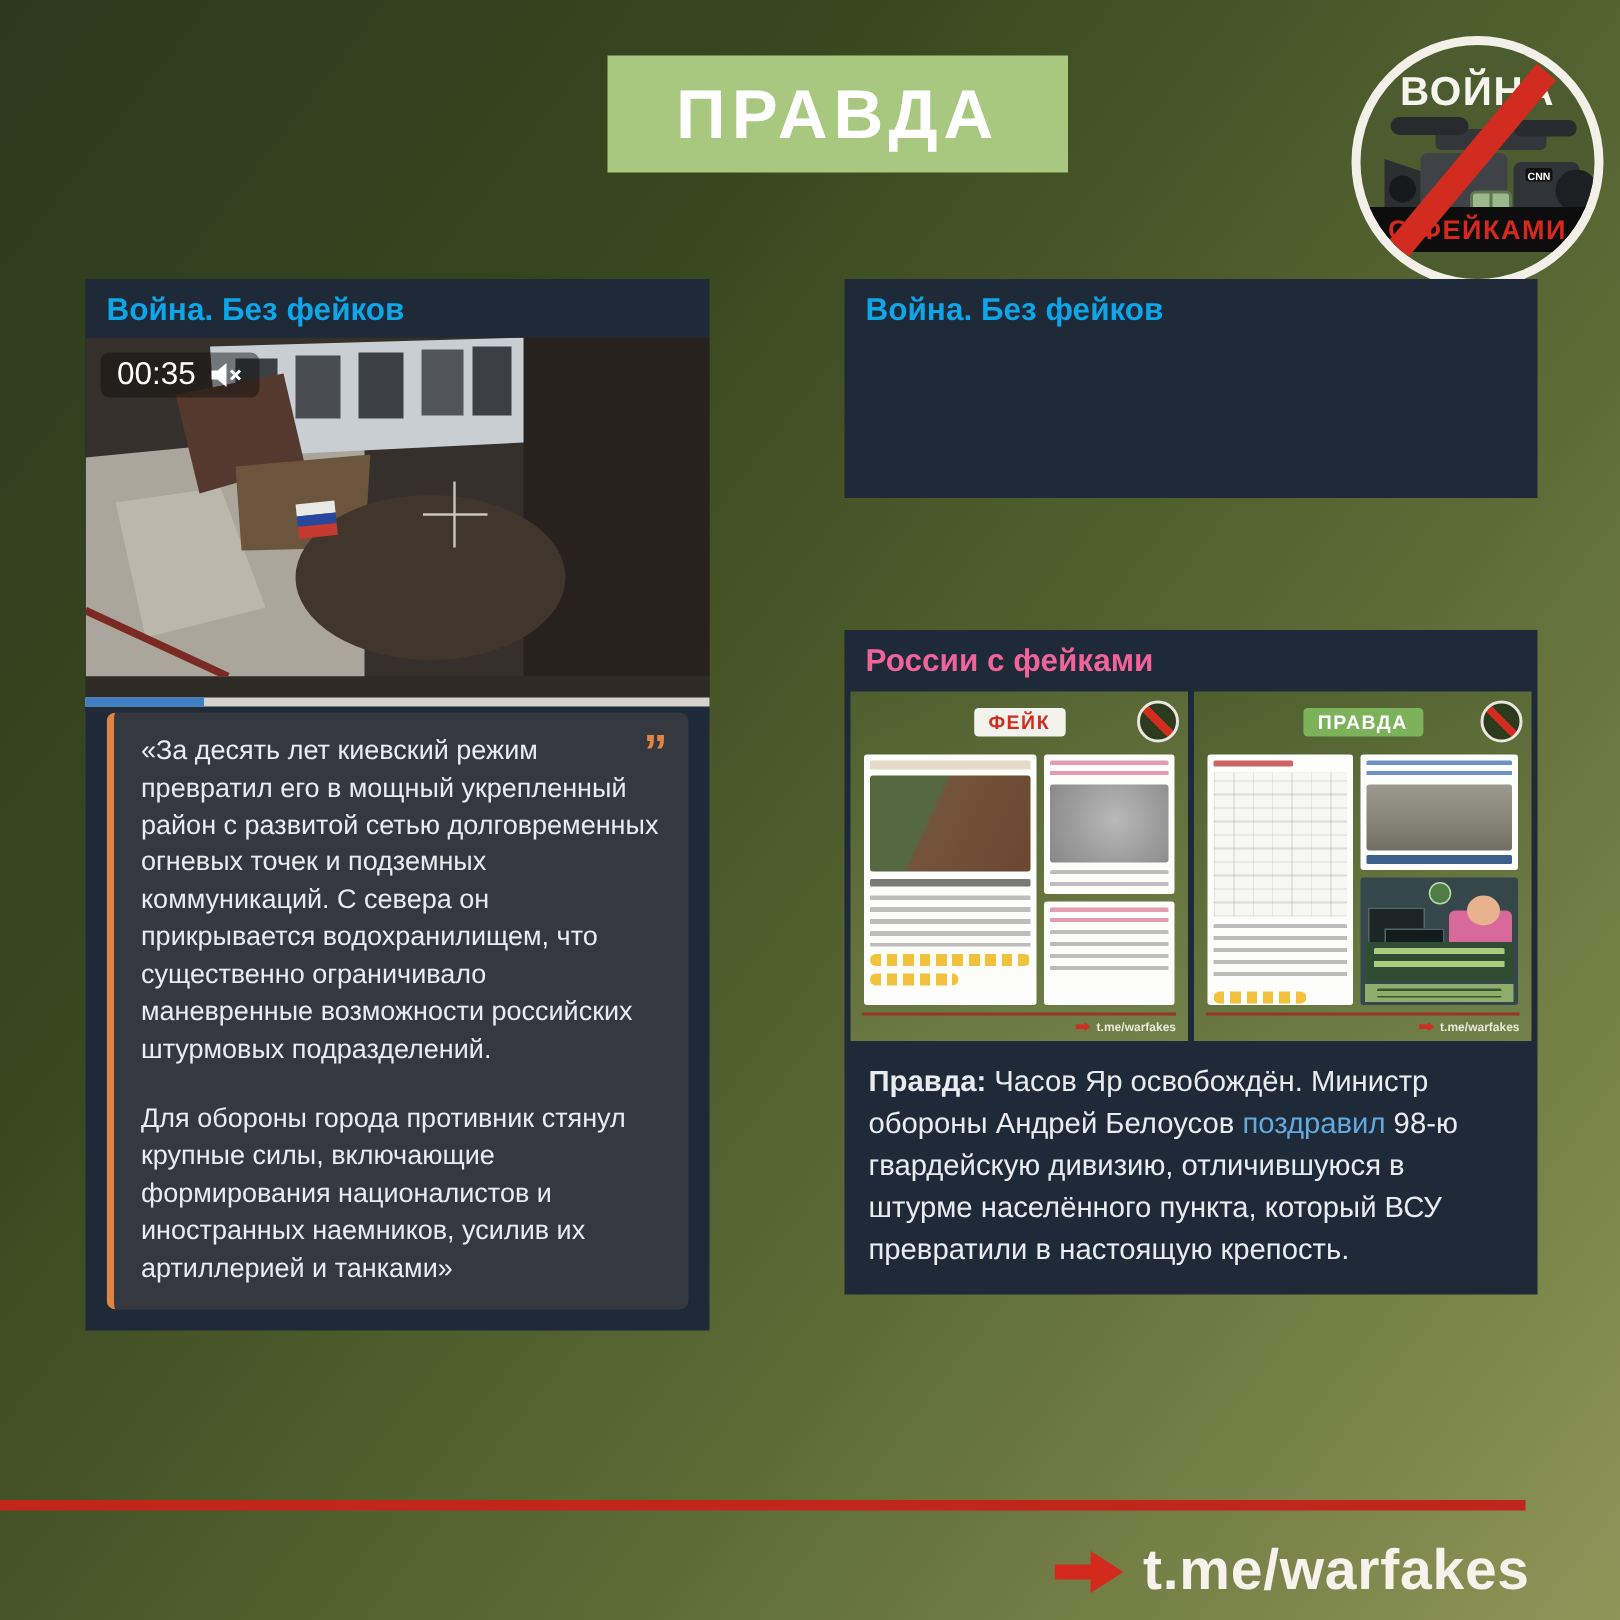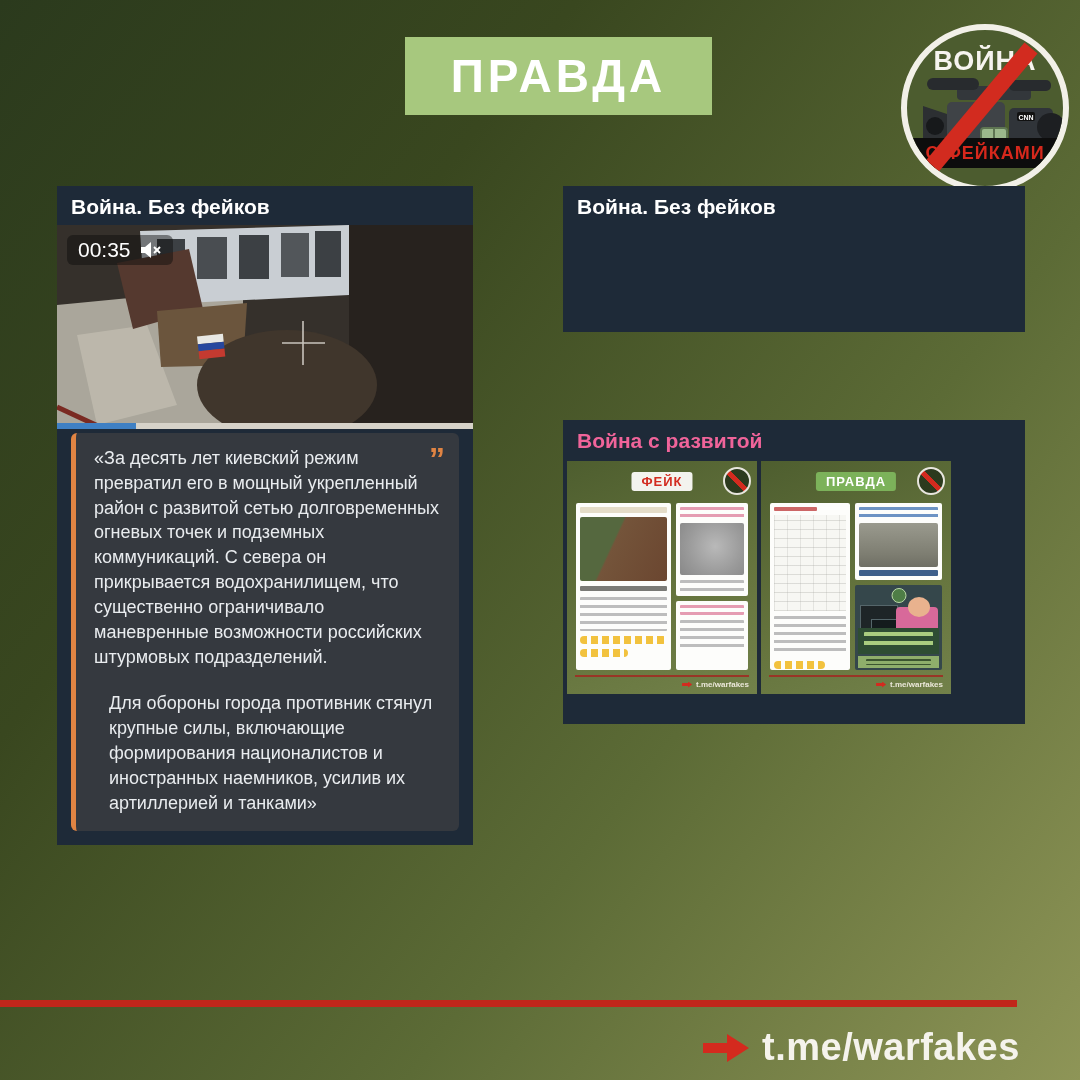--- a/index.html
+++ b/index.html
@@ -22,45 +22,45 @@
     color:#f6f4ef; font-weight:bold; font-size:27px; letter-spacing:1px; }
   .logo-band { position:absolute; bottom:18px; left:-12px; right:-12px; height:30px;
     background:#0d0d0d; display:flex; align-items:center; justify-content:center; }
   .logo-band span { color:#d6281c; font-weight:bold; font-size:18px; letter-spacing:1px; }
   .logo-cam { position:absolute; top:42px; left:6px; }
   .logo-slash { position:absolute; inset:0; }
 
   
   .post { position:absolute; background:#1e2a38; }
   .post-header { padding:9px 14px 6px; font-weight:bold; font-size:21px; }
-  .header-orange { color:#ffffff; }
+  .header-orange { color:#0ea5e9; }
   .header-pink { color:#f0649a; }
 
   
   #left-post { left:57px; top:186px; width:416px; }
-  .video { position:relative; height:198px; background:#2e2a26; overflow:hidden;text-decoration:underline; }
+  .video { position:relative; height:240px; background:#2e2a26; overflow:hidden;text-decoration:underline; }
   .vbadge { position:absolute; top:10px; left:10px; display:flex; gap:9px; align-items:center;
     background:rgba(12,12,12,0.45); border-radius:6px; padding:3px 11px; color:#fff; font-size:21px; }
   .progress { height:6px; background:#d6d2c9; position:relative; }
   .progress-fill { position:absolute; left:0; top:0; bottom:0; background:#3f80c4; }
   .post-text { padding:13px 15px 10px; color:#e9ecef; font-size:19px; line-height:1.45; }
   .quote { margin:4px 14px 14px; background:#35393f; border-left:5px solid #e08443;
     border-radius:6px; padding:13px 18px 15px; position:relative;
     color:#e9ecef; font-size:18px; line-height:1.38; }
-  .quote p + p { margin-top:22px;margin-left:15px; }
+  .quote p + p { margin-top:22px; }
   .quote-mark { position:absolute; top:4px; right:14px; color:#e08443; font-size:32px; font-weight:bold; }
 
   
   #right-post-top { left:563px; top:186px; width:462px; min-height:146px; padding-bottom:12px; }
   #right-post-top .post-text { padding-top:2px; font-size:20px; }
 
   
   #right-post-bottom { left:563px; top:420px; width:462px; padding-bottom:14px; }
   .thumbs { display:flex; gap:4px; padding:2px 4px 0; }
-  .thumb { width:190px; height:233px; position:relative;
+  .thumb { width:225px; height:233px; position:relative;
     background:linear-gradient(155deg,#4e5e2f 0%,#66753e 60%,#72814a 100%); overflow:hidden; }
   .pill { position:absolute; top:11px; left:50%; transform:translateX(-50%);
     background:#f3f3ee; border-radius:3px; padding:2px 10px; font-weight:bold; font-size:13px; letter-spacing:1px; }
   .pill-fake { color:#d22b1f; }
   .pill-truth { background:#7cb25a; color:#ffffff; }
   .mini-logo { position:absolute; top:6px; right:6px; width:28px; height:28px; border-radius:50%;
     border:2px solid #e8e6de;
     background-color:#2c3a1e;
     background-image:linear-gradient(45deg, transparent 42%, #d22b1f 42%, #d22b1f 58%, transparent 58%); }
   .thumb-cards { position:absolute; top:42px; left:9px; right:9px; bottom:24px; display:flex; gap:5px; }
@@ -169,21 +169,21 @@
       <p>«За десять лет киевский режим превратил его в мощный укрепленный район с развитой сетью долговременных огневых точек и подземных коммуникаций. С севера он прикрывается водохранилищем, что существенно ограничивало маневренные возможности российских штурмовых подразделений.</p>
       <p>Для обороны города противник стянул крупные силы, включающие формирования националистов и иностранных наемников, усилив их артиллерией и танками»</p>
     </div>
   </div>
 
   <div class="post" id="right-post-top">
     <div class="post-header header-orange">Война. Без фейков</div>
   </div>
 
   <div class="post" id="right-post-bottom">
-    <div class="post-header header-pink">Война с развитой</div>
+    <div class="post-header header-pink">России с фейками</div>
 
     <div class="thumbs">
 
       <div class="thumb">
         <div class="pill pill-fake">ФЕЙК</div>
         <div class="mini-logo"></div>
         <div class="thumb-cards">
           <div class="mini-card" style="width:57%;">
             <div class="tl" style="height:6px; background:#e4dcc8;"></div>
             <div style="height:64px; margin-top:4px; border-radius:2px;
@@ -247,20 +247,21 @@
           </div>
         </div>
         <div class="thumb-footer">
           <div class="t-arrow"></div>
           <span>t.me/warfakes</span>
         </div>
       </div>
     </div>
 
     <div class="fact-text">
+      <p><span class="fact-label">Правда:</span><span> Часов Яр освобождён. Министр обороны Андрей Белоусов </span><span class="fact-link">поздравил</span><span> 98-ю гвардейскую дивизию, отличившуюся в штурме населённого пункта, который ВСУ превратили в настоящую крепость.</span></p>
     </div>
   </div>
 
   <div class="redline"></div>
   <div class="footer">
     <svg width="46" height="28" viewBox="0 0 46 28">
       <polygon points="0,9 24,9 24,0 46,14 24,28 24,19 0,19" fill="#d42a1e"></polygon>
     </svg>
     <span class="footer-text">t.me/warfakes</span>
   </div>

